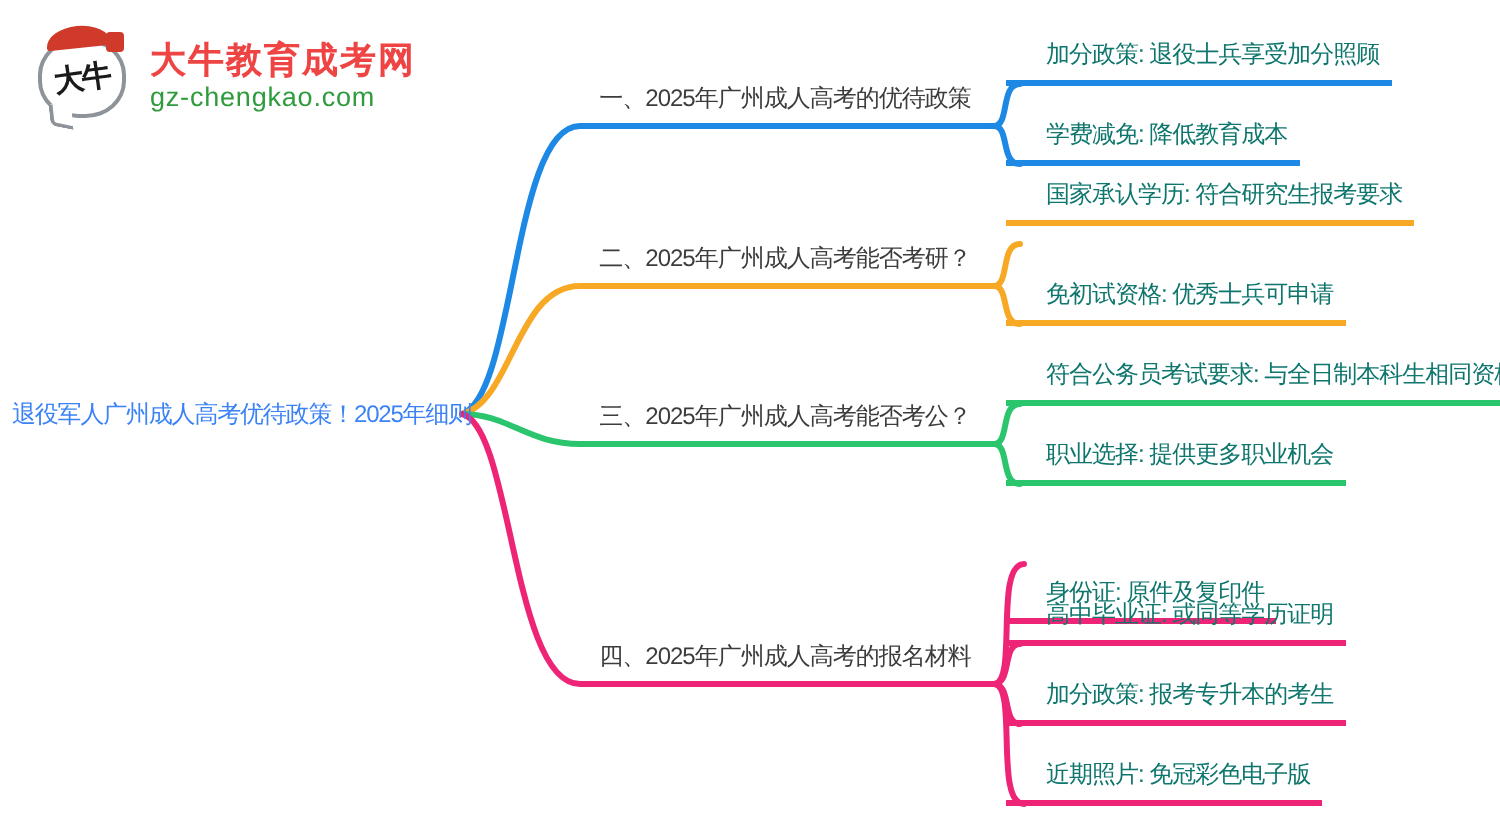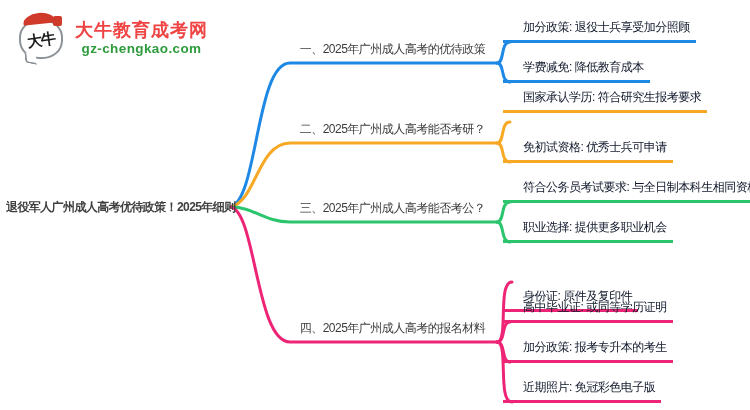--- a/index.html
+++ b/index.html
@@ -29,37 +29,37 @@
   }
   .cap{
     position:absolute;left:6px;top:0px;width:32px;height:11px;background:#cf3a2b;
     border-radius:100% 100% 10% 10%/170% 170% 20% 20%;transform:rotate(-6deg);
   }
   .seal{
     position:absolute;left:36px;top:3px;width:9px;height:10px;background:#cf3a2b;border-radius:2px;
   }
   .logo-text{margin-left:6px;padding-top:6px;}
   .brand{font-size:18px;font-weight:bold;letter-spacing:1px;line-height:22px;}
-  .domain{font-size:13.5px;font-weight:bold;line-height:16px;letter-spacing:.4px;text-align:center;}
+  .domain{font-size:13.5px;font-weight:normal;line-height:16px;letter-spacing:.4px;}
 
   
   .root-title{
     position:absolute;left:6px;top:199px;width:226px;
-    font-size:12px;line-height:16px;letter-spacing:-0.6px;color:#404040;
-    white-space:nowrap;font-weight:700;
+    font-size:12px;line-height:16px;letter-spacing:-0.6px;color:#3b82f6;
+    white-space:nowrap;font-weight:400;
   }
   .branch-label{
     position:absolute;left:288px;width:209px;height:20px;line-height:20px;
     text-align:center;font-size:12px;letter-spacing:-0.5px;color:#3c3c3c;
     white-space:nowrap;font-weight:500;
   }
   .leaf{
     position:absolute;left:503px;height:22px;line-height:19px;
     padding:0 6px 0 20px;border-bottom:3px solid #999;
-    font-size:12px;letter-spacing:-0.5px;color:#0f172a;white-space:nowrap;font-weight:500;
+    font-size:12px;letter-spacing:-0.5px;color:#0f766e;white-space:nowrap;font-weight:500;
   }
   .b1{top:39px}.b2{top:119px}.b3{top:198px}.b4{top:318px}
   .l1{top:18px}.l2{top:58px}.l3{top:88px}.l4{top:138px}.l5{top:178px}
   .l6{top:218px}.l7{top:258px}.l8{top:298px}.l9{top:338px}.l10{top:378px}
 </style>
 </head>
 <body>
 
 <div class="canvas">
 

